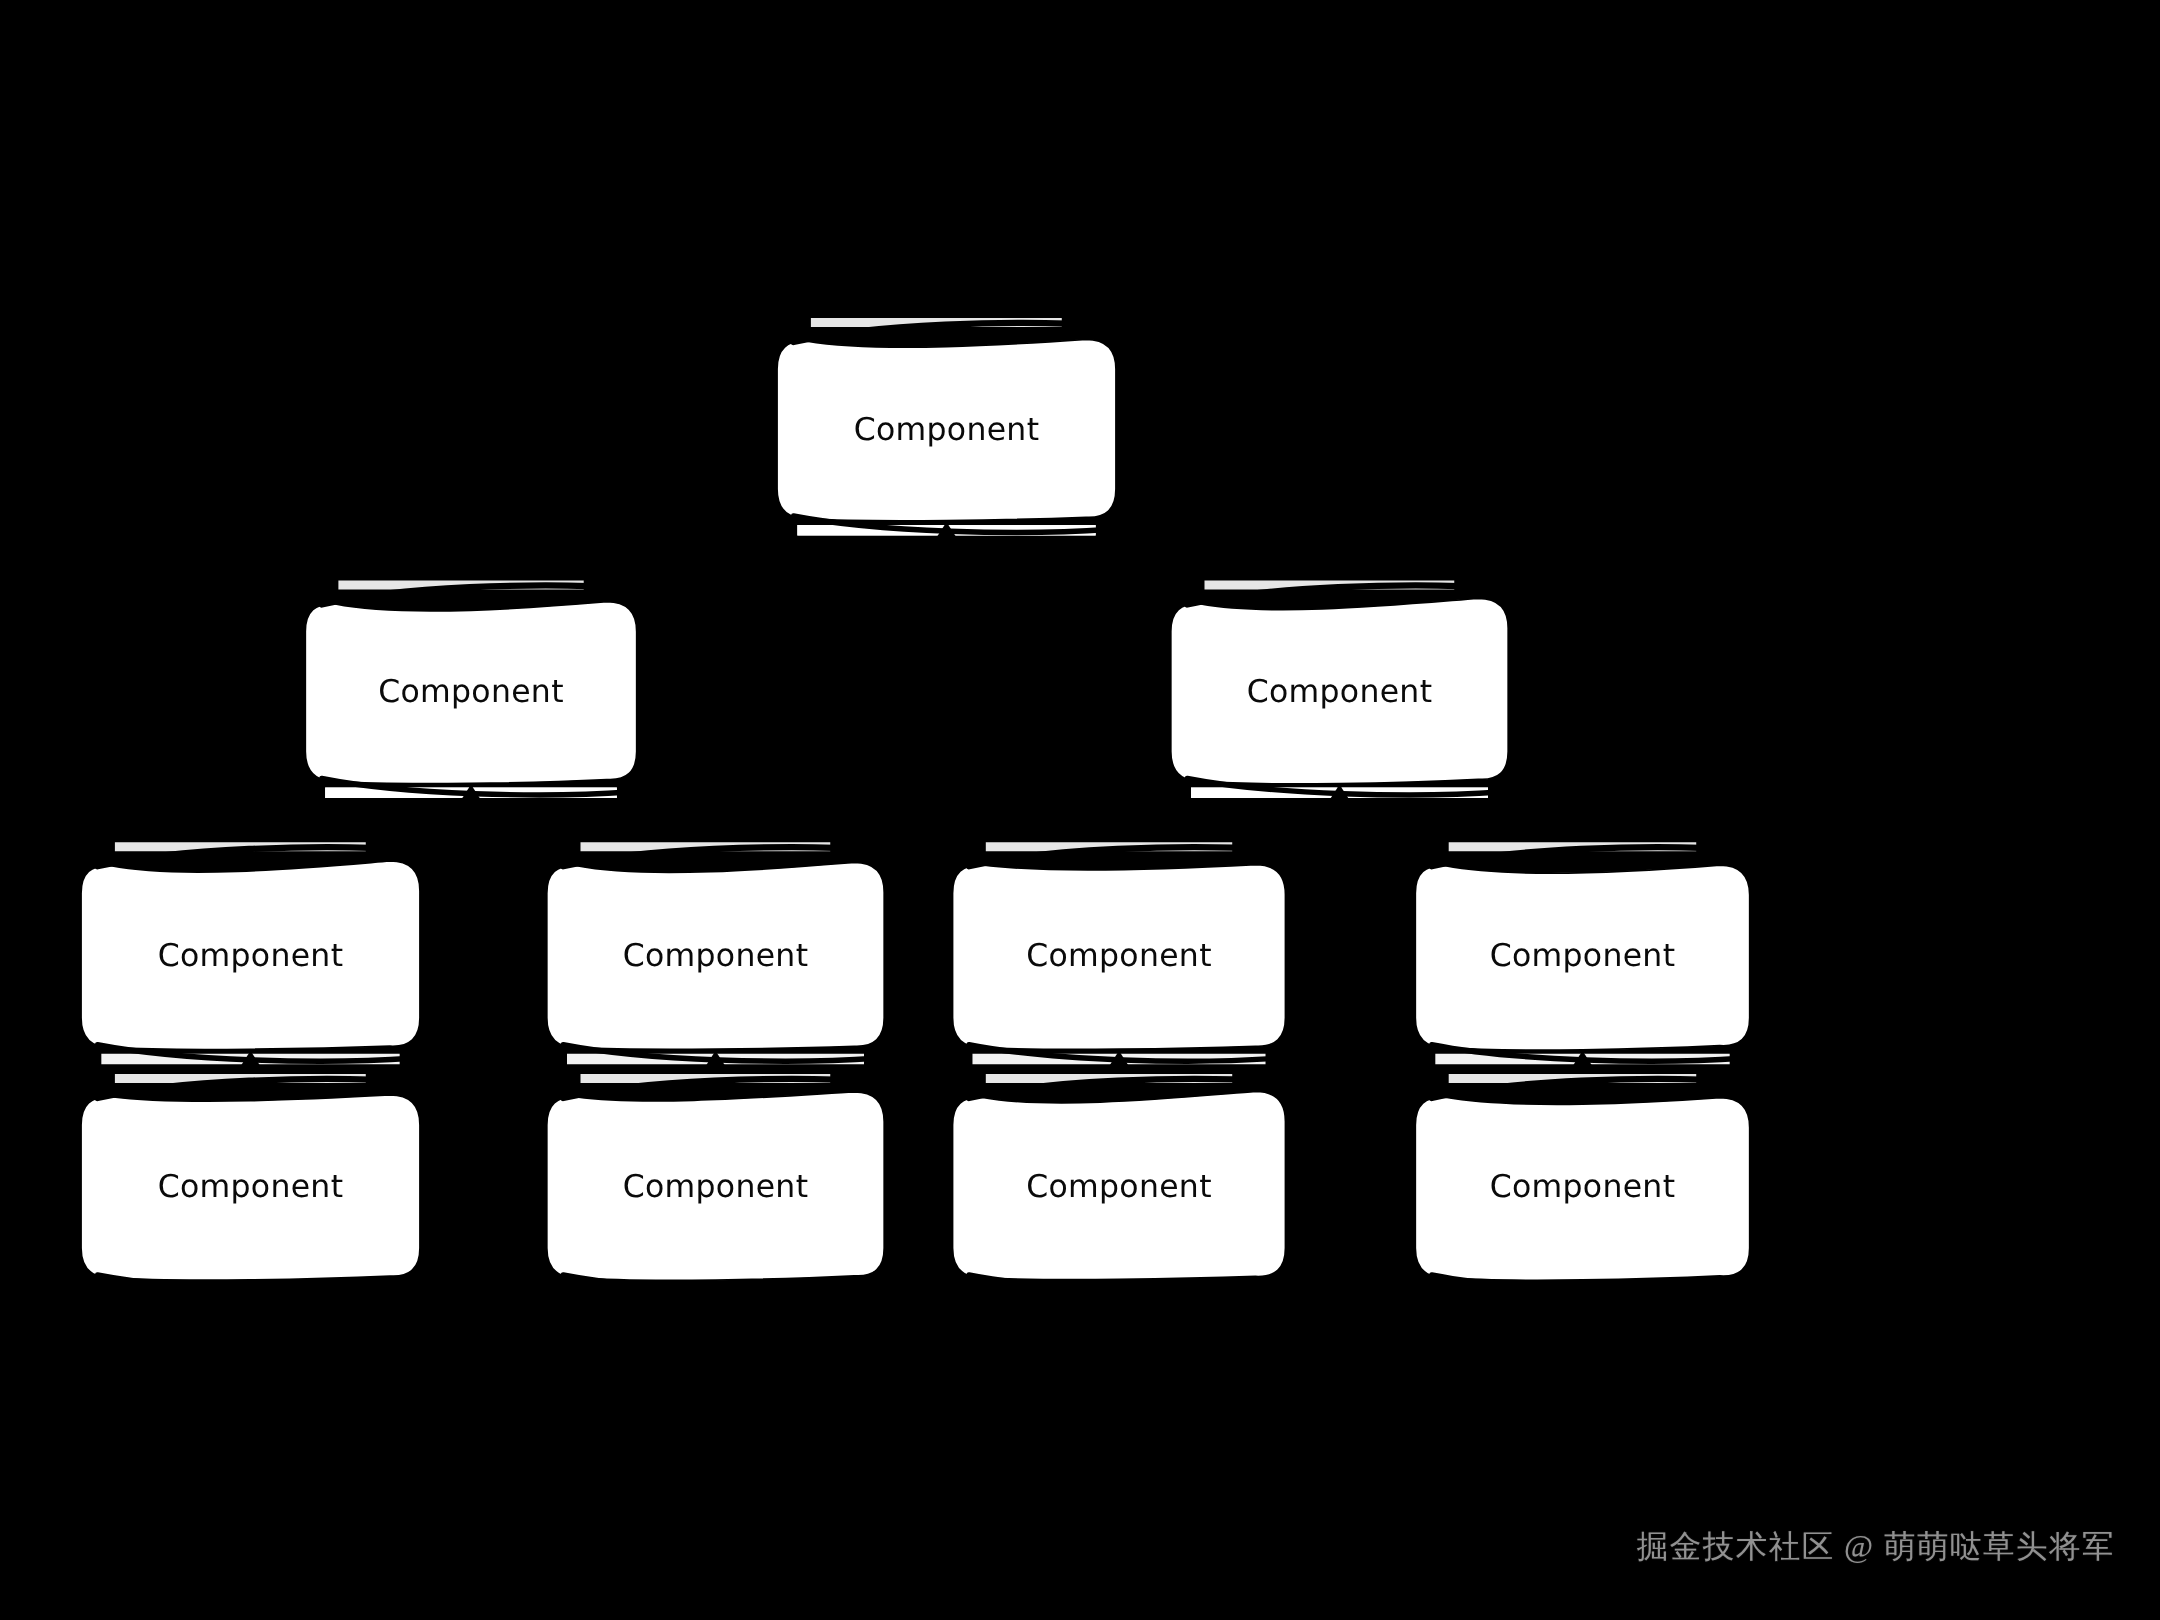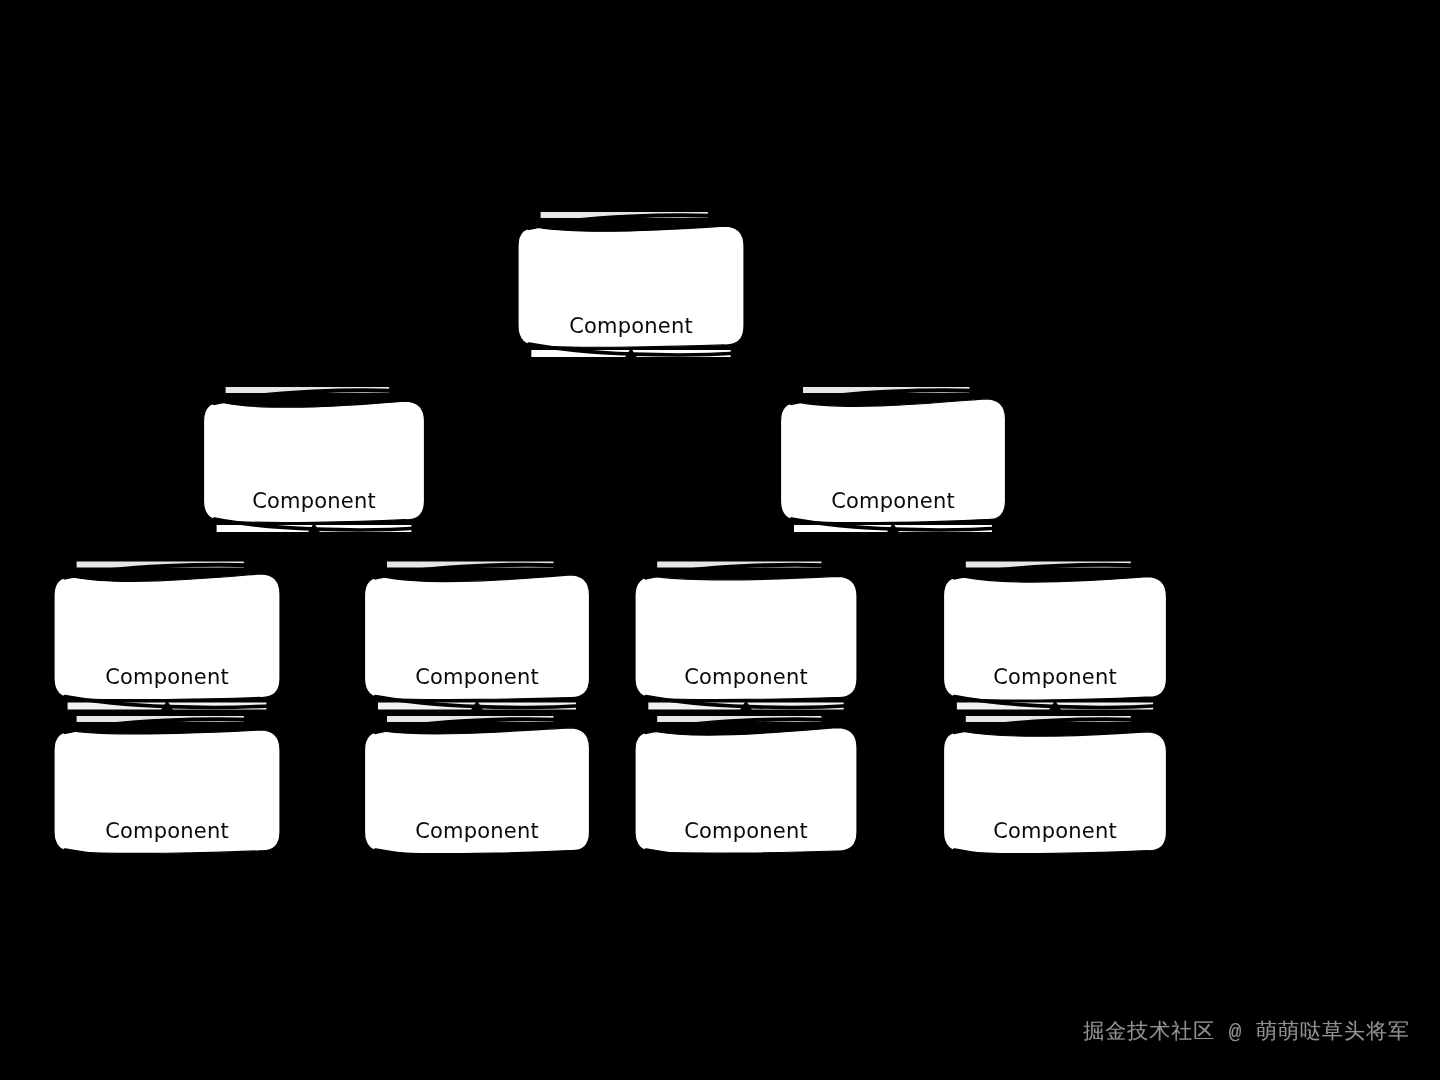--- a/index.html
+++ b/index.html
@@ -27,29 +27,28 @@
     position: absolute;
     color: #0a0a0a;
     font-family: "DejaVu Sans", "Liberation Sans", sans-serif;
     font-size: 21px;
     font-weight: 400;
     letter-spacing: 0.2px;
     text-align: center;
     white-space: nowrap;
     transform: translate(-50%, -50%);
     pointer-events: none;
-    margin-top: 40px;
   }
   #watermark {
     position: absolute;
     right: 30px;
     bottom: 35px;
     color: #c9c9c9;
     opacity: 0.72;
-    font-family: Liberation Mono, monospace;
+    font-family: Liberation Serif, serif;
     font-size: 21px;
     letter-spacing: 1px;
     white-space: nowrap;
     text-shadow: 0 0 1px rgba(255,255,255,0.25);
   }
 </style>
 </head>
 <body>
 
 <div id="canvas">

